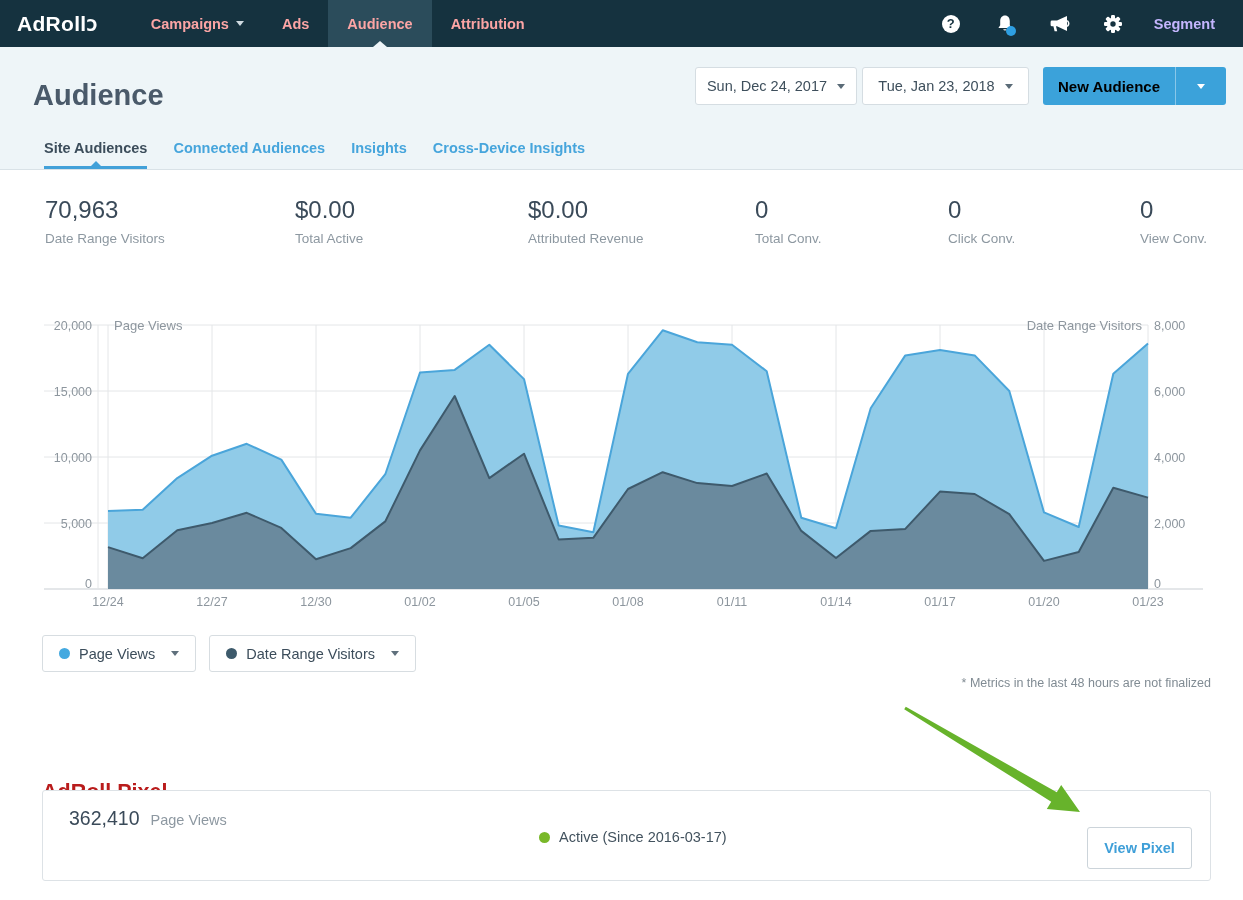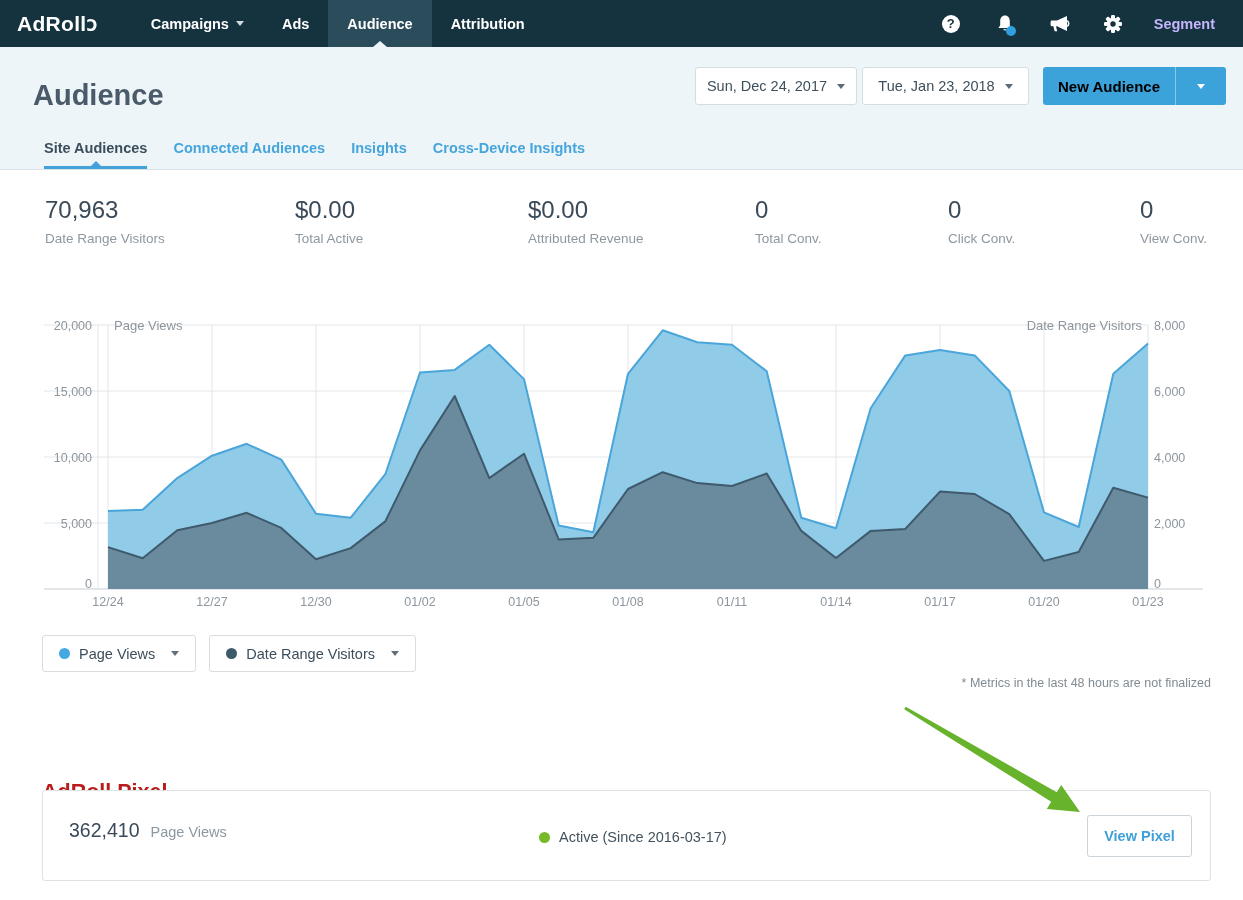--- a/index.html
+++ b/index.html
@@ -23,21 +23,21 @@
     background:#15323f; display:flex; align-items:stretch; z-index:3;
   }
   .logo {
     display:flex; align-items:center; margin-left:17px; margin-right:34px;
     color:#fff; font-size:21px; font-weight:700; letter-spacing:.3px; cursor:pointer;
   }
   .logo .curl { font-family:"DejaVu Sans",sans-serif; font-size:15px; font-weight:700; margin-left:0px; position:relative; top:2px;}
   .nav-items { display:flex; align-items:stretch; }
   .nav-item {
     position:relative; display:flex; align-items:center; gap:7px;
-    padding:0 19px; color:#ffffff; font-size:14.5px; font-weight:700; cursor:pointer;
+    padding:0 19px; color:#fca5a5; font-size:14.5px; font-weight:700; cursor:pointer;
   }
   .nav-item .caret { border-top-color:#cfdbe1; }
   .nav-item.active { background:#2b4c5b; }
   .nav-item.active .notch {
     position:absolute; bottom:0; left:50%; margin-left:-7px;
     width:0;height:0; border-left:7px solid transparent; border-right:7px solid transparent;
     border-bottom:6px solid #eef5f8;
   }
   .nav-right { margin-left:auto; display:flex; align-items:center; gap:0; padding-right:14px; }
   .icon-btn { width:54px; display:flex; justify-content:center; align-items:center; cursor:pointer; position:relative; }
@@ -105,28 +105,28 @@
   .legend-box .caret { color:#5f707c; margin-left:7px; }
 
   .footnote { position:absolute; top:676px; right:32px; font-size:12.5px; color:#808b93; }
 
   
   .pixel-heading { position:absolute; top:780px; left:42px; font-size:21.5px; color:#b91c1c; }
   .pixel-card {
     position:absolute; top:790px; left:42px; width:1169px; height:91px;
     background:#fff; border:1px solid #dde2e6; border-radius:3px;
   }
-  .pixel-views { position:absolute; left:26px; top:28px; display:flex; align-items:baseline; gap:11px; }
+  .pixel-views { position:absolute; left:26px; top:16px; display:flex; align-items:baseline; gap:11px; }
   .pixel-value { font-size:19.5px; color:#3a4a59; }
   .pixel-label { font-size:14.5px; color:#8d98a1; }
   .pixel-status { position:absolute; left:496px; top:38px; display:flex; align-items:center; gap:9px; }
   .status-dot { width:11px; height:11px; border-radius:50%; }
   .status-text { font-size:14.5px; color:#42525e; }
   .view-pixel-btn {
-    position:absolute; right:18px; top:24px; width:105px; height:42px;
+    position:absolute; right:18px; top:36px; width:105px; height:42px;
     background:#fff; border:1px solid #ccd4da; border-radius:3px;
     font-family:inherit; font-size:14.5px; font-weight:700; color:#3f9fd8; cursor:pointer;
   }
   .arrow-overlay { position:absolute; top:690px; left:860px; width:260px; height:140px; z-index:5; pointer-events:none; }
 </style>
 </head>
 <body>
 
 <nav class="navbar">
   <div class="logo">

